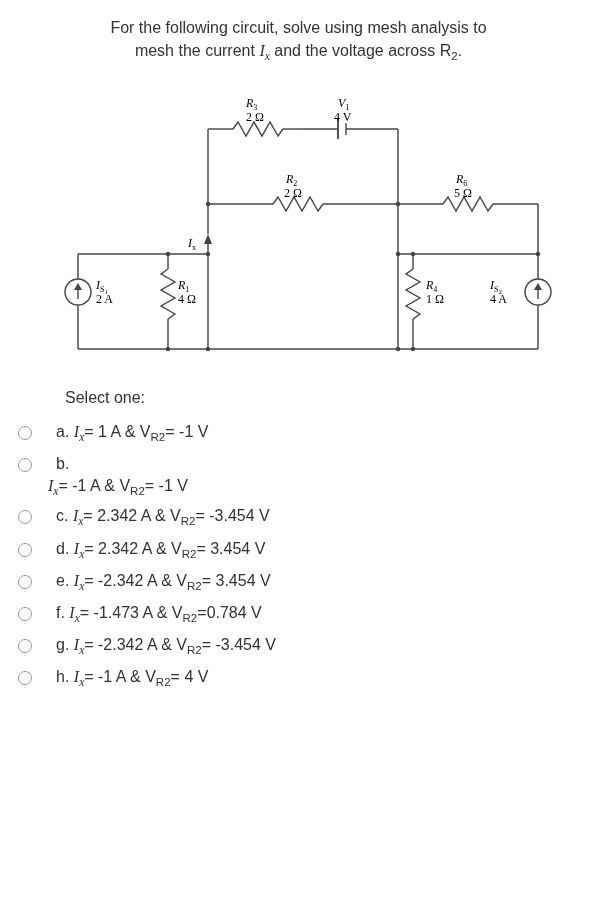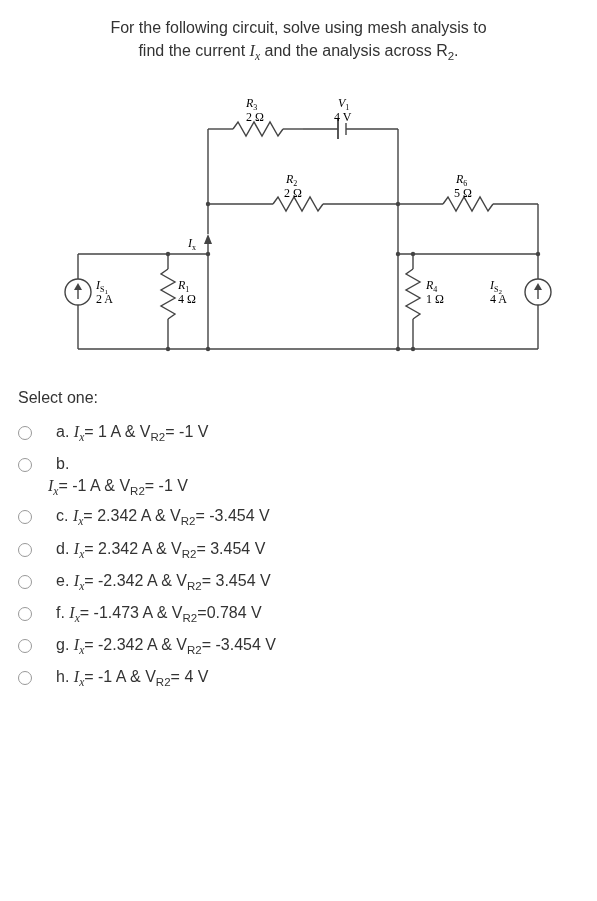--- a/index.html
+++ b/index.html
@@ -10,38 +10,38 @@
     font-size: 16px;
     color: #333;
     background: #fff;
     width: 597px;
   }
   .question-text { line-height: 1.45; margin-bottom: 14px; text-align: center; }
   .ital { font-style: italic; font-family: 'Times New Roman', serif; }
   .sub { vertical-align: sub; font-size: 0.72em; }
   .circuit-holder { height: 280px; position: relative; margin-bottom: 20px; margin-top: 24px; }
   .circuit-holder svg { position: absolute; left: 0; top: 0; }
-  .select-label { margin-bottom: 10px; }
+  .select-label { margin-bottom: 10px; margin-left: 47px; }
   .options { display: flex; flex-direction: column; }
   .opt-row { display: flex; align-items: flex-start; padding: 6px 0; }
   .radio {
     width: 14px; height: 14px; border: 1px solid #999; border-radius: 50%;
     flex: 0 0 14px; margin-right: 24px; margin-top: 3px; background: #fff;
   }
   .opt-body { flex: 1; }
   .letter { display: inline; }
   .continuation { margin-left: 30px; margin-top: -2px; margin-bottom: 4px; }
   svg text { font-family: 'Times New Roman', serif; }
 </style>
 </head>
 <body>
 
 <div class="question-text">
   <span>For the following circuit, solve using mesh analysis to</span><br>
-  <span>find the current </span><span class="ital">I</span><span class="ital sub">x</span><span> and the analysis across R</span><span class="sub">2</span><span>.</span>
+  <span>mesh the current </span><span class="ital">I</span><span class="ital sub">x</span><span> and the voltage across R</span><span class="sub">2</span><span>.</span>
 </div>
 
 <div class="circuit-holder">
 <svg width="560" height="280" viewBox="0 0 560 280">
 
   <line x1="190" y1="40" x2="215" y2="40" stroke="#444" stroke-width="1.4"></line>
   <path d="M215 40 L220 33 L228 47 L236 33 L244 47 L252 33 L260 47 L265 40" fill="none" stroke="#444" stroke-width="1.4"></path>
   <line x1="265" y1="40" x2="285" y2="40" stroke="#444" stroke-width="1.4"></line>
   <text x="228" y="18" font-size="12"><tspan font-style="italic">R</tspan><tspan font-size="8" dy="3">3</tspan></text>
   <text x="228" y="32" font-size="12">2 Ω</text>

